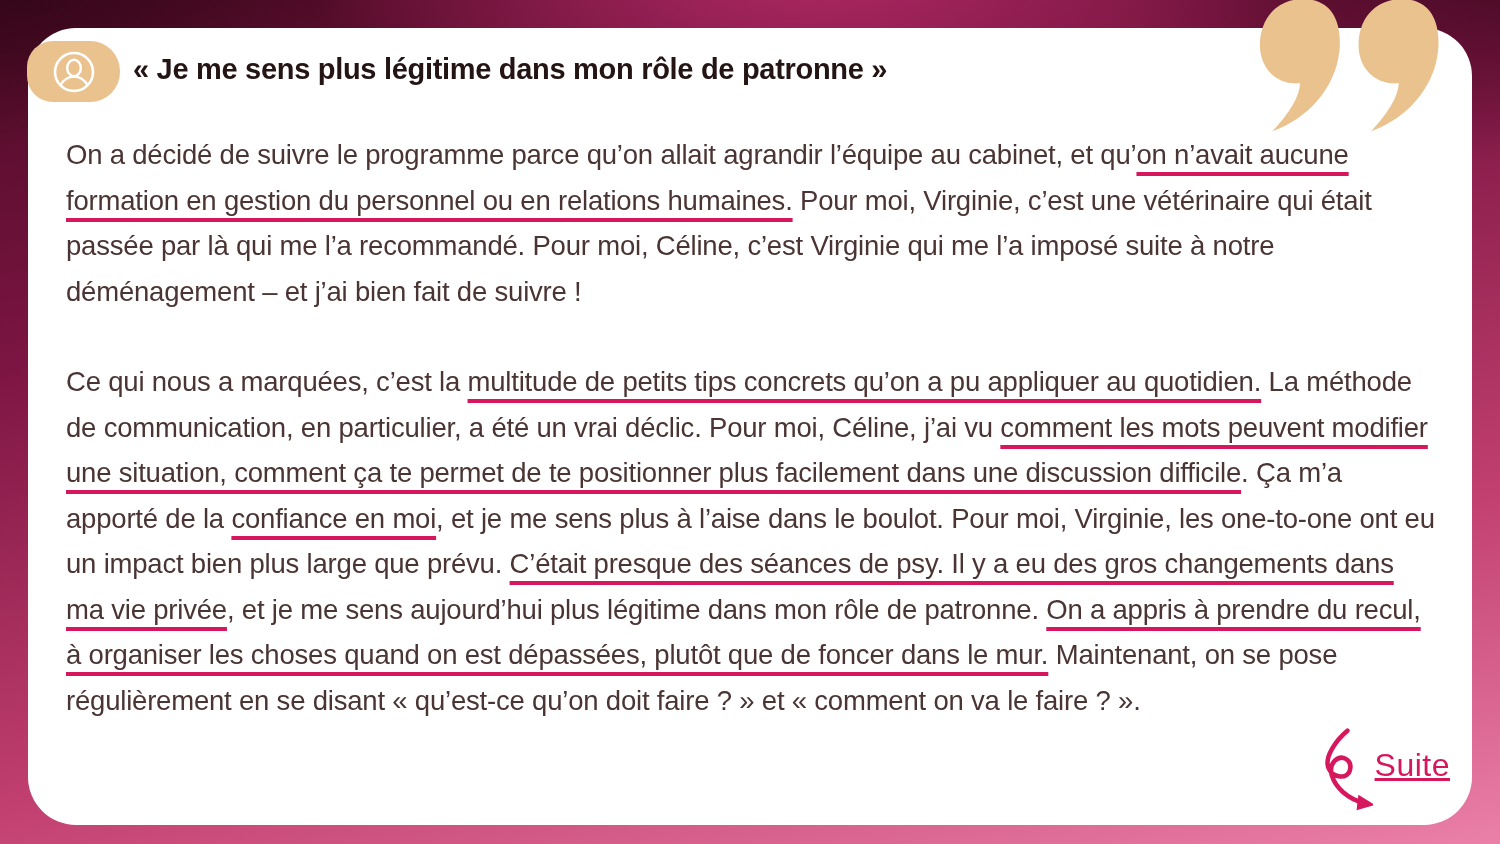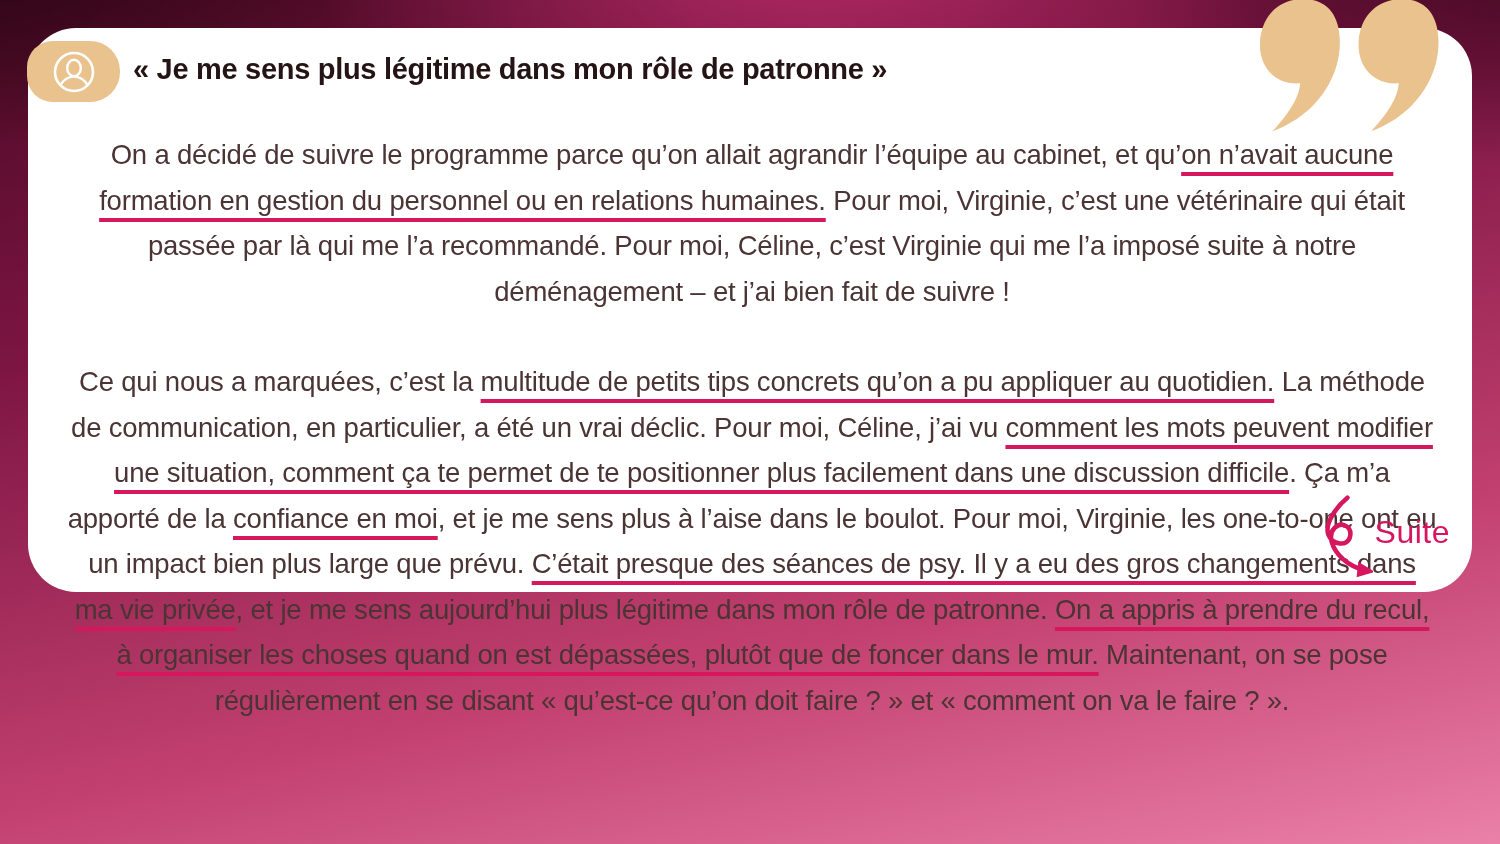--- a/index.html
+++ b/index.html
@@ -9,21 +9,21 @@
     background:
       radial-gradient(55% 48% at 54% -8%, rgba(210,52,122,0.80) 0%, rgba(210,52,122,0) 62%),
       radial-gradient(42% 34% at 103% -4%, rgba(56,7,28,0.75) 0%, rgba(56,7,28,0) 70%),
       radial-gradient(40% 30% at -3% -4%, rgba(40,4,18,0.80) 0%, rgba(40,4,18,0) 70%),
       linear-gradient(168deg, #4a0a24 0%, #7d1543 32%, #c2406f 70%, #ea80a8 100%);
     position: relative;
   }
   .card {
     position: absolute;
     left: 28px; top: 28px;
-    width: 1444px; height: 564px;
+    width: 1444px; height: 797px;
     background: #ffffff;
     border-radius: 48px;
   }
   
   .avatar-tab {
     position: absolute;
     left: -1px; top: 13px;
     width: 93px; height: 61px;
     background: #eac28e;
     border-radius: 26px 30px 30px 26px;
@@ -41,21 +41,21 @@
   }
   
   .body-text {
     position: absolute;
     left: 38px; right: 34px; top: 104px;
     color: #4a3434;
     font-size: 27.5px;
     line-height: 45.5px;
     letter-spacing: -0.2px;
   }
-  .body-para { margin-bottom: 45px; text-align: center; }
+  .body-para { margin-bottom: 45px; }
   .body-para:last-child { margin-bottom: 12px; }
   .hl-underline {
     text-decoration: underline;
     text-decoration-color: #d6175e;
     text-decoration-thickness: 3.5px;
     text-underline-offset: 8px;
     text-decoration-skip-ink: none;
   }
   
   .quote-marks {
@@ -71,20 +71,21 @@
     display: flex;
     align-items: flex-start;
     cursor: pointer;
   }
   .suite svg { display: block; }
   .suite-label {
     color: #d6175e;
     font-size: 32px;
     margin: 24px 6px 0 2px;
     letter-spacing: 0.5px;
+    text-decoration: underline;
   }
 </style>
 </head>
 <body>
 
 <div class="card">
 
   <div class="avatar-tab">
     <span>
       <svg width="44" height="44" viewBox="-22 -22 44 44" fill="none">

